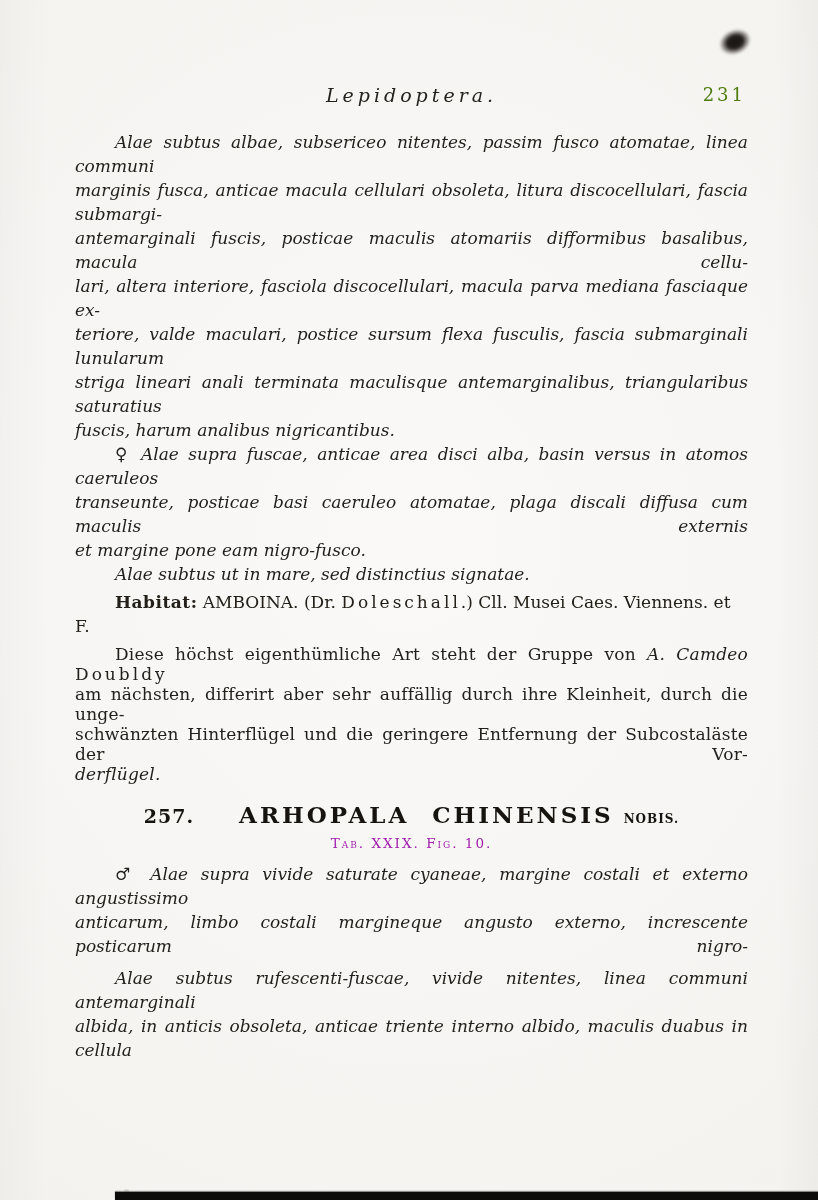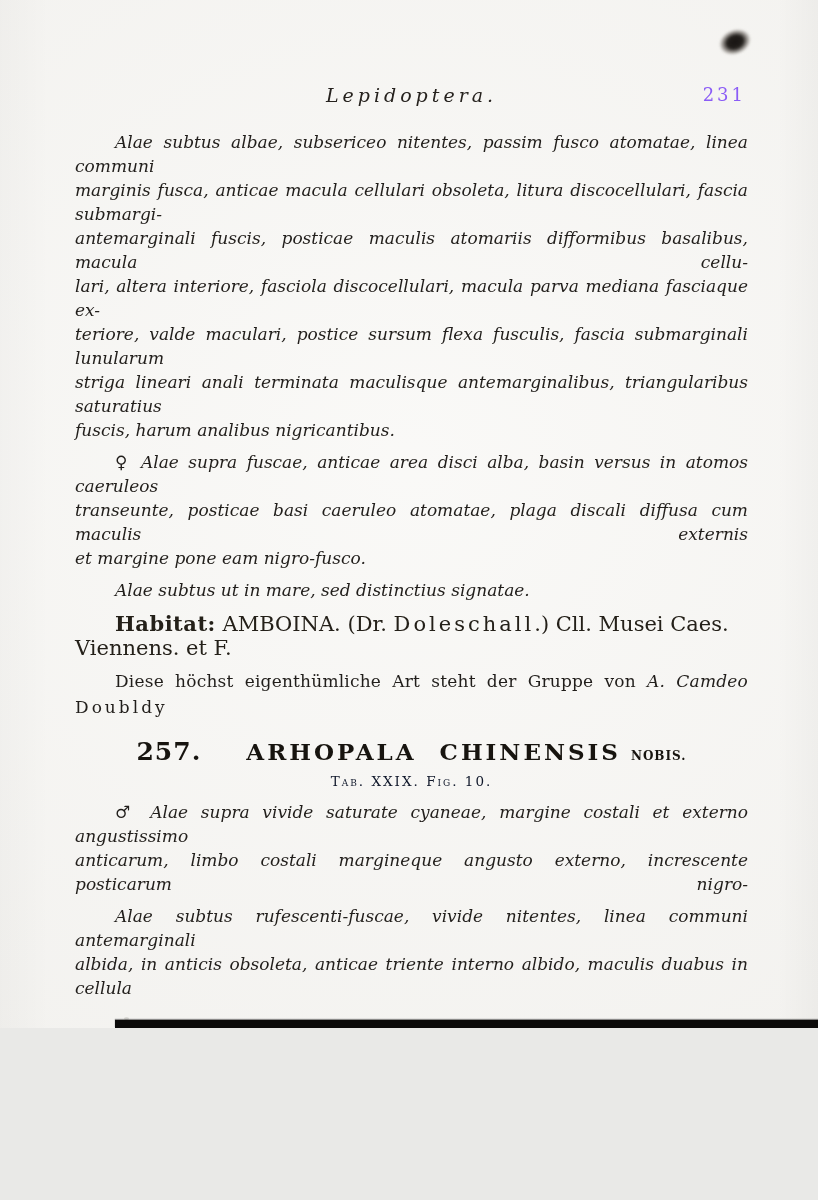--- a/index.html
+++ b/index.html
@@ -1,18 +1,18 @@
 <!DOCTYPE html>
 <html><head>
 <meta charset="utf-8">
 <style>
   html,body{margin:0;padding:0;background:#e9e9e7;}
   .page{
     position:relative;
-    width:818px;height:1028px;
+    width:818px;height:1200px;
     background:#f7f6f3;
     overflow:hidden;
     font-family:"DejaVu Serif","Liberation Serif",serif;
     color:#211e1b;
     box-sizing:border-box;
     padding:84px 70px 0 75px;
   }
   
   .page::before{
     content:"";position:absolute;inset:0;pointer-events:none;
@@ -31,55 +31,55 @@
     background:#0c0b0a;
     box-shadow:0 -1px 1px rgba(12,11,10,0.45);
   }
   .speck{position:absolute;left:124px;bottom:8px;width:5px;height:3px;background:#d9d8d4;border-radius:50%;}
 
   header{position:relative;height:26px;}
   .running-title{
     text-align:center;font-style:italic;font-size:19px;letter-spacing:4px;color:#26221e;
   }
   .page-number{
-    position:absolute;right:2px;top:0;font-size:18px;letter-spacing:3px;color:#8b5cf6;
+    position:absolute;right:2px;top:0;font-size:18px;letter-spacing:3px;color:#4d7c0f;
   }
 
   .body-col{position:relative;}
   .para{font-size:17px;line-height:24px;}
   .para.italic{font-style:italic;}
   .line{text-align:justify;text-align-last:justify;white-space:normal;}
   .line.last{text-align-last:left;font-style:italic;}
-  .line.first{text-indent:40px;margin-top:8px;}
+  .line.first{text-indent:40px;}
 
   .p1{margin-top:20px;}
   .p2{margin-top:0;}
   .p3{margin-top:0;}
 
   .habitat-line{
-    margin-top:10px;font-size:21px;line-height:24px;font-style:normal;
+    margin-top:4px;font-size:17px;line-height:24px;font-style:normal;
     text-indent:40px;color:#242019;
   }
   .hab-label{font-weight:700;letter-spacing:0.5px;}
   .spaced{letter-spacing:3px;}
 
-  .german{margin-top:6px;font-size:17px;line-height:26px;font-style:normal;letter-spacing:0.2px;word-spacing:2px;}
+  .german{margin-top:6px;font-size:17px;line-height:20px;font-style:normal;letter-spacing:0.2px;word-spacing:2px;}
   .german .it{font-style:italic;}
   .german .sp{letter-spacing:3px;}
 
   .species-heading{
     margin-top:17px;text-align:center;font-weight:700;color:#17140f;
     white-space:nowrap;
   }
-  .species-number{font-size:25px;letter-spacing:1px;margin-right:14px;}
+  .species-number{font-size:19px;letter-spacing:1px;margin-right:14px;}
   .species-name{font-size:23px;letter-spacing:3px;word-spacing:12px;margin-left:31px;}
   .species-author{font-size:12px;letter-spacing:1px;margin-left:10px;}
   .plate-ref{
     margin-top:7px;text-align:center;font-size:13.5px;letter-spacing:2px;
-    font-variant:small-caps;color:#0f172a;
+    font-variant:small-caps;color:#a21caf;
   }
 
   .p4{margin-top:11px;}
   .p5{margin-top:8px;}
 </style>
 </head>
 <body>
 
 <div class="page">
 
@@ -113,20 +113,25 @@
       </section>
 
     <div class="habitat-line">
       <span class="hab-label">Habitat:</span><span> AMBOINA. (Dr. </span><span class="spaced">Doleschall</span><span>.) Cll. Musei Caes. Viennens. et F.</span>
     </div>
 
     <section class="para german">
       <div class="line first">
         <span>Diese höchst eigenthümliche Art steht der Gruppe von </span><span class="it">A. Camdeo</span><span class="sp"> Doubldy</span>
       </div>
+      <div>
+          <div class="line">am nächsten, differirt aber sehr auffällig durch ihre Kleinheit, durch die unge-</div>
+          <div class="line">schwänzten Hinterflügel und die geringere Entfernung der Subcostaläste der Vor-</div>
+          <div class="line last">derflügel.</div>
+        </div>
     </section>
 
     <div class="species-heading">
       <span class="species-number">257.</span><span class="species-name">ARHOPALA CHINENSIS</span><span class="species-author">NOBIS.</span>
     </div>
 
     <div class="plate-ref">Tab. XXIX. Fig. 10.</div>
 
     <section class="para italic p4">
         <div class="line first">♂ Alae supra vivide saturate cyaneae, margine costali et externo angustissimo</div>

